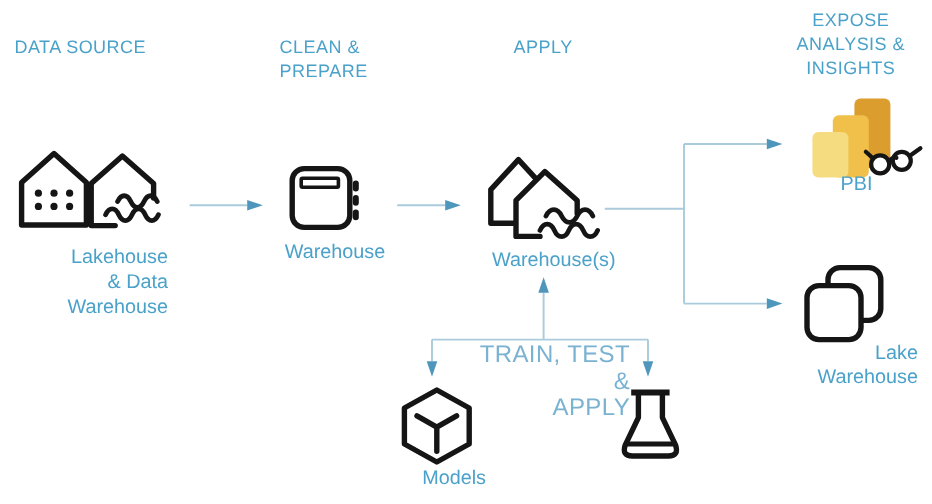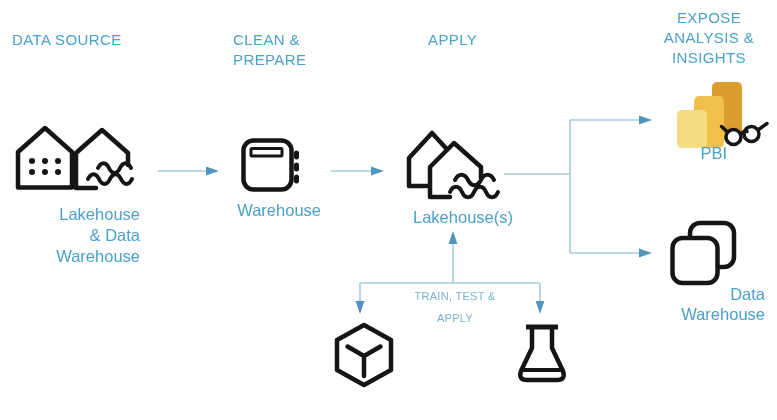--- a/index.html
+++ b/index.html
@@ -10,22 +10,22 @@
   .hdr{
     position:absolute;color:var(--text_blue);font-size:15px;line-height:20px;
     letter-spacing:.4px;white-space:pre-line;
   }
   .hdr.center{text-align:center;}
   .lbl{
     position:absolute;color:var(--text_blue);font-size:16.5px;line-height:21px;
     text-align:right;white-space:pre-line;
   }
   .annot{
-    position:absolute;color:var(--annotation_blue);font-size:11px;line-height:22px;
-    letter-spacing:.3px;text-align:center;white-space:pre-line;
+    position:absolute;color:var(--annotation_blue);font-size:20px;line-height:22px;
+    letter-spacing:.3px;text-align:right;white-space:pre-line;
   }
   svg{position:absolute;overflow:visible;}
   .connectors{left:0;top:0;}
   .conn{stroke:var(--line_blue);stroke-width:1.6;fill:none;}
   .ahead{fill:var(--arrowhead_blue);stroke:none;}
   .ink{stroke:var(--icon_black);fill:none;stroke-linejoin:round;stroke-linecap:round;}
   .w45{stroke-width:4.5;} .w40{stroke-width:4;} .w30{stroke-width:3;} .w35{stroke-width:3.5;} .w50{stroke-width:5;}
   .dotfill{fill:var(--icon_black);stroke:none;}
   .whitefill{fill:#fff;stroke:none;}
   .lens{fill:#fff;stroke:var(--icon_black);}
@@ -94,47 +94,48 @@
   </svg>
   <div class="lbl" style="left:221px;top:200px;width:100px">Warehouse</div>
 
   <svg style="left:405px;top:128px" width="96" height="74" viewBox="0 0 96 74">
     <path class="ink w45" d="M4 58 V30 L27 5 L50 30 V58 Z"></path>
     <path class="whitefill" d="M25 71 V39 L49 15 L76 39 V71 Z"></path>
     <path class="ink w45" d="M45 69 H25 V39 L49 15 L76 39 V50"></path>
     <path class="ink w40" d="M50 52 c3.5 -7 9.5 -7 13 0 c3.5 7 9.5 7 13 0 c3.5 -7 9.5 -7 13 0"></path>
     <path class="ink w40" d="M45 64 c3 -7 9 -7 12 0 c3 7 9 7 12 0 c3 -7 9 -7 12 0 c3 7 9 7 12 0"></path>
   </svg>
-  <div class="lbl" style="left:392px;top:207px;width:121px">Lakehouse(s)</div>
+  <div class="lbl" style="left:392px;top:207px;width:121px">Warehouse(s)</div>
 
   <svg style="left:674px;top:80px" width="96" height="70" viewBox="0 0 96 70">
     <rect class="pbi-back" x="38" y="2" width="30" height="58" rx="5"></rect>
     <rect class="pbi-mid" x="20" y="16" width="30" height="52" rx="5"></rect>
     <rect class="pbi-front" x="3" y="30" width="30" height="38" rx="5"></rect>
     <g>
       <path class="ink w35" d="M53 51.5 L47.5 46.5"></path>
       <path class="ink w35" d="M84 50 L93 43.5"></path>
       <circle class="lens w35" cx="59.5" cy="57" r="7.5"></circle>
       <circle class="lens w35" cx="77.5" cy="54" r="7.5"></circle>
       <path class="ink w35" d="M66.5 54.5 Q70 50.5 73 51.5"></path>
     </g>
   </svg>
   <div class="lbl" style="left:677px;top:143px;width:50px">PBI</div>
 
   <svg style="left:668px;top:219px" width="70" height="68" viewBox="0 0 70 68">
     <rect class="ink w45" x="22" y="4" width="44" height="44" rx="10"></rect>
     <rect class="ink w45" x="4.5" y="19" width="45" height="45" rx="10" style="fill:#fff"></rect>
   </svg>
-  <div class="lbl" style="left:655px;top:284px;width:110px;line-height:20px">Data
+  <div class="lbl" style="left:655px;top:284px;width:110px;line-height:20px">Lake
 Warehouse</div>
 
   <svg style="left:332px;top:322px" width="64" height="64" viewBox="0 0 64 64">
     <path class="ink w45" d="M32 3 L59 18 V48 L32 63 L5 48 V18 Z"></path>
     <path class="ink w45" d="M32 34 L15.5 24.5 M32 34 L48.5 24.5 M32 34 V54"></path>
   </svg>
+  <div class="lbl" style="left:325px;top:388px;width:80px">Models</div>
 
   <svg style="left:514px;top:320px" width="54" height="66" viewBox="0 0 54 66">
     <path class="ink w50" d="M12 7 H44" style="stroke-linecap:butt"></path>
     <path class="ink w45" d="M18 8 V28 L7 51 Q4 60 13 60 H43 Q52 60 49 51 L38 28 V8"></path>
     <path class="ink w40" d="M8 50 H48" style="stroke-linecap:butt"></path>
   </svg>
 
   <div class="annot" style="left:385px;top:285px;width:140px">TRAIN, TEST &amp;
 APPLY</div>
 

